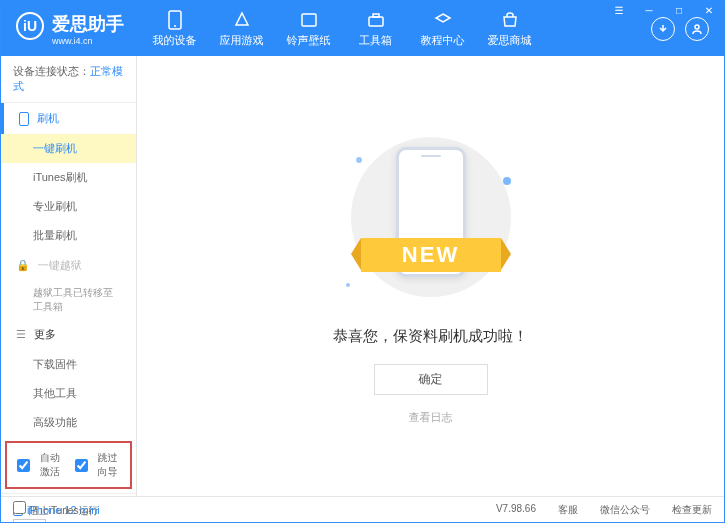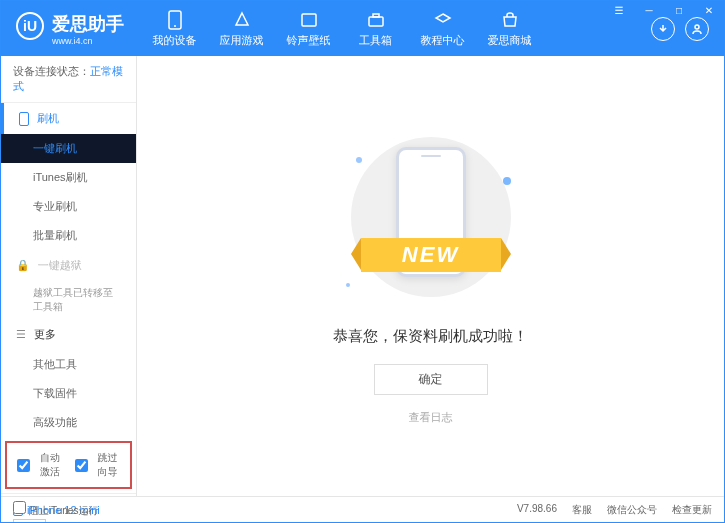--- a/index.html
+++ b/index.html
@@ -17,48 +17,48 @@
 .win-btn{width:30px;height:18px;display:flex;align-items:center;justify-content:center;cursor:pointer}
 .header-right{display:flex;align-items:center;gap:10px;padding-right:15px}
 .circle-btn{width:24px;height:24px;border:1.5px solid #fff;border-radius:50%;display:flex;align-items:center;justify-content:center;cursor:pointer}
 .body{display:flex;height:440px}
 .sidebar{width:136px;border-right:1px solid #e5e5e5;display:flex;flex-direction:column;font-size:11px}
 .conn-status{padding:8px 12px;color:#666;border-bottom:1px solid #eee}
 .conn-status .mode{color:#2d8cfa}
 .side-section{padding:8px 15px;color:#333;display:flex;align-items:center;gap:8px}
 .side-section.blue{color:#2d8cfa;border-left:3px solid #2d8cfa}
 .side-item{padding:7px 15px 7px 32px;color:#666;cursor:pointer}
-.side-item.active{background:#0f172a;color:#2d8cfa}
+.side-item.active{background:#fef9c3;color:#2d8cfa}
 .side-note{padding:5px 15px 5px 32px;color:#999;font-size:10px;line-height:1.4}
 .checkboxes{padding:8px 10px;display:flex;gap:12px;border:2px solid #d05050;margin:4px}
 .checkboxes label{display:flex;align-items:center;gap:10px;color:#666;font-size:10px}
 .checkboxes input{accent-color:#2d8cfa}
 .device-info{padding:8px 12px;border-top:1px solid #eee}
 .device-name{color:#2d8cfa;font-size:11px;display:flex;align-items:flex-end;gap:4px}
 .device-storage{display:inline-block;border:1px solid #ccc;padding:1px 4px;font-size:9px;color:#888;margin:3px 0}
 .main{flex:1;display:flex;flex-direction:column;align-items:center;justify-content:center;position:relative}
 .illustration{width:180px;height:180px;position:relative;margin-bottom:20px}
 .circle-bg{width:160px;height:160px;background:#f0f0f0;border-radius:50%;position:absolute;top:10px;left:10px}
 .phone{width:70px;height:130px;background:#fff;border:3px solid #d4dae8;border-radius:10px;position:absolute;top:20px;left:55px;box-shadow:0 2px 8px rgba(0,0,0,0.1)}
 .phone::before{content:"";position:absolute;top:5px;left:50%;transform:translateX(-50%);width:20px;height:2px;background:#d4dae8;border-radius:2px}
 .phone::after{content:"";position:absolute;bottom:5px;left:50%;transform:translateX(-50%);width:10px;height:10px;border:2px solid #d4dae8;border-radius:50%}
-.new-banner{position:absolute;bottom:35px;left:20px;right:20px;background:#ffc93c;color:#fff;font-weight:bold;font-size:22px;text-align:center;padding:4px;font-style:italic;letter-spacing:2px}
+.new-banner{position:absolute;bottom:35px;left:20px;right:20px;background:#ffc93c;color:#fff;font-weight:bold;font-size:22px;text-align:center;padding:4px;letter-spacing:2px}
 .new-banner::before,.new-banner::after{content:"";position:absolute;top:0;width:0;height:0;border-top:16px solid transparent;border-bottom:16px solid transparent}
 .new-banner::before{left:-10px;border-right:10px solid #e8a820}
 .new-banner::after{right:-10px;border-left:10px solid #e8a820}
 .dots{position:absolute}
 .d1{top:30px;left:15px;width:6px;height:6px;background:#9cc8ff;border-radius:50%}
 .d2{top:50px;right:10px;width:8px;height:8px;background:#7bb8ff;border-radius:50%}
 .d3{bottom:20px;left:5px;width:4px;height:4px;background:#9cc8ff;border-radius:50%}
 .success-msg{font-size:15px;color:#333;margin-bottom:18px}
 .ok-btn{padding:6px 44px;border:1px solid #ddd;background:#fff;font-size:12px;color:#555;cursor:pointer;margin-bottom:15px}
 .log-link{font-size:11px;color:#aaa;cursor:pointer}
 .footer{height:26px;border-top:1px solid #e5e5e5;display:flex;align-items:center;padding:0 12px;font-size:10px;color:#666;justify-content:space-between}
 .footer-left{display:flex;align-items:flex-start;gap:5px}
-.footer-right{display:flex;gap:15px}
+.footer-right{display:flex;gap:22px}
 .footer-right span{cursor:pointer}
 .lock-icon{color:#bbb}
 .phone-icon-small{width:10px;height:14px;border:1.5px solid #2d8cfa;border-radius:2px;display:inline-block}
 </style>
 </head>
 <body>
 
 <div class="header">
   <div class="logo-area">
     <div class="logo-icon">iU</div>
@@ -156,22 +156,22 @@
     <div class="side-item">批量刷机</div>
     <div class="side-section" style="color:#bbb">
       <span class="lock-icon">🔒</span>
       <span>一键越狱</span>
     </div>
     <div class="side-note">越狱工具已转移至工具箱</div>
     <div class="side-section">
       <span style="color:#888">☰</span>
       <span>更多</span>
     </div>
+    <div class="side-item">下载固件</div>
     <div class="side-item">其他工具</div>
-    <div class="side-item">下载固件</div>
     <div class="side-item">高级功能</div>
     <div style="flex:1"></div>
     <div class="checkboxes">
       <label>
           <input type="checkbox" checked="" style="">
           <span>自动激活</span>
         </label>
       <label>
           <input type="checkbox" checked="" style="">
           <span>跳过向导</span>

